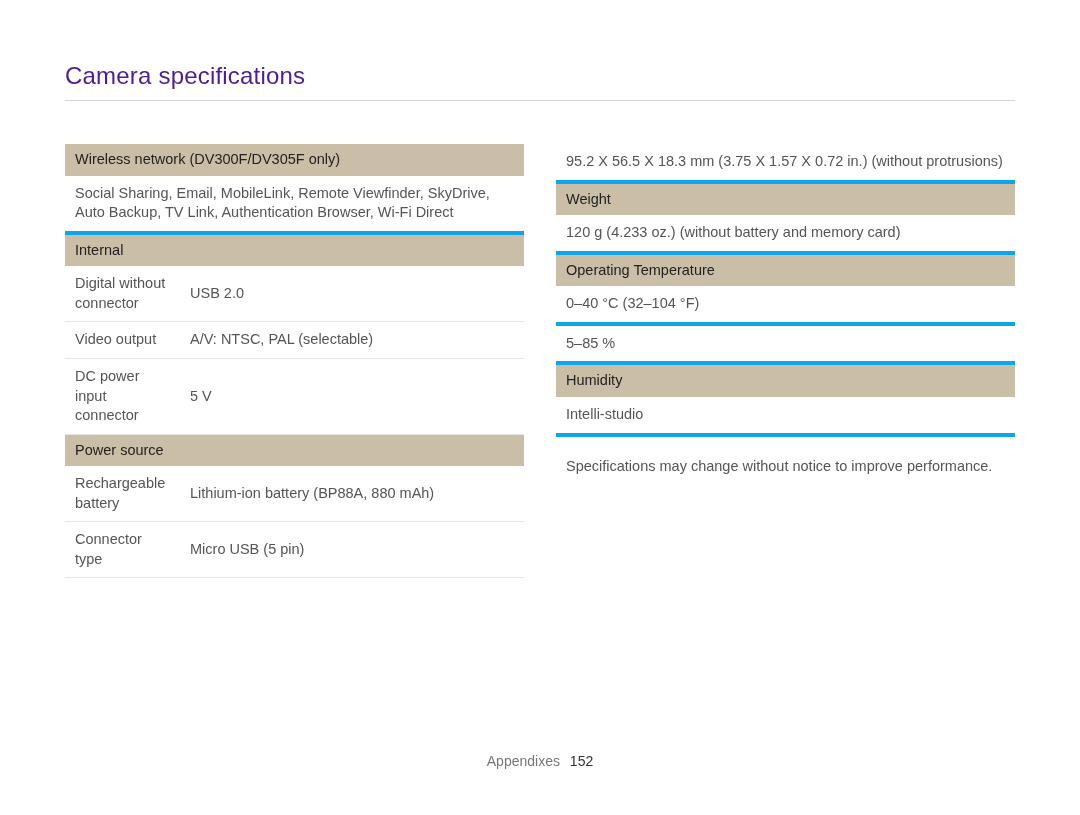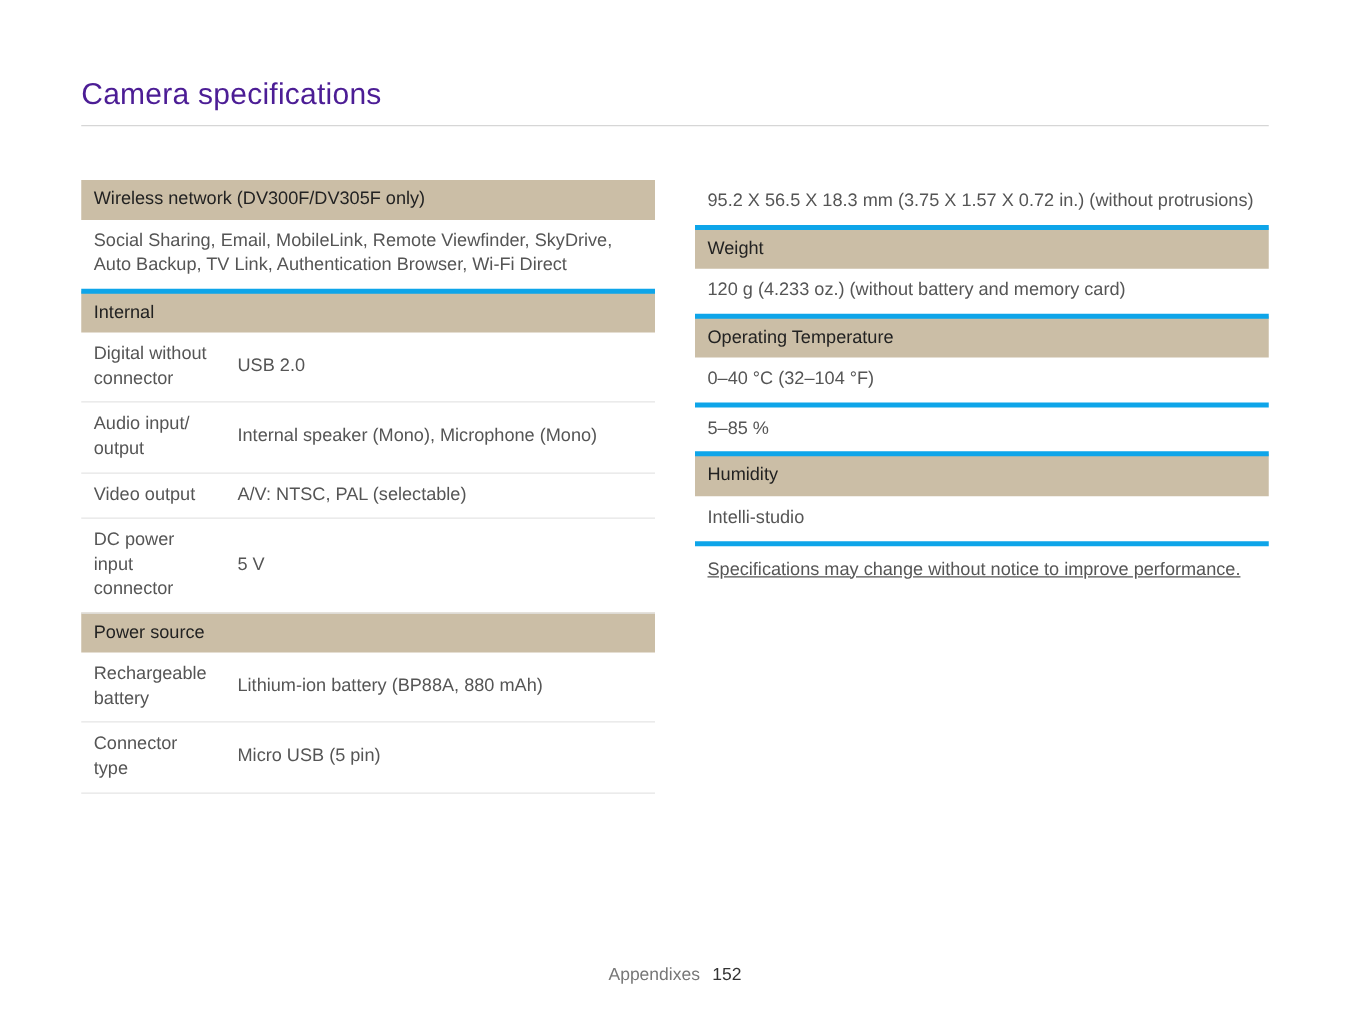--- a/index.html
+++ b/index.html
@@ -63,27 +63,26 @@
   tr.data-row td {
     border-bottom: 1px solid #e5e5e5;
   }
   tr.data-row td:first-child {
     width: 115px;
   }
   tr.full-row td {
     border-bottom: 4px solid #0ea5e9;
   }
   tr.note-row td {
-    padding-top: 10px;
+    padding-top: 20px;
     border-bottom: none;
-    text-decoration: underline;
   }
   .footer {
     position: absolute;
-    bottom: 28px;
+    bottom: 46px;
     left: 0;
     width: 100%;
     text-align: center;
     font-size: 14px;
     color: #777;
     font-weight: 300;
   }
   .footer .pg {
     color: #333;
     font-weight: 400;
@@ -107,24 +106,20 @@
       <tr class="full-row">
         <td colspan="2">Social Sharing, Email, MobileLink, Remote Viewfinder, SkyDrive, Auto Backup, TV Link, Authentication Browser, Wi-Fi Direct</td>
       </tr>
 
       <tr class="section-header">
         <td colspan="2">Internal</td>
       </tr>
       <tr class="data-row">
         <td>Digital without connector</td>
         <td>USB 2.0</td>
-      </tr>
-      <tr class="data-row">
-        <td>Audio input/ output</td>
-        <td>Internal speaker (Mono), Microphone (Mono)</td>
       </tr>
       <tr class="data-row">
         <td>Video output</td>
         <td>A/V: NTSC, PAL (selectable)</td>
       </tr>
       <tr class="data-row">
         <td>DC power input connector</td>
         <td>5 V</td>
       </tr>
 

